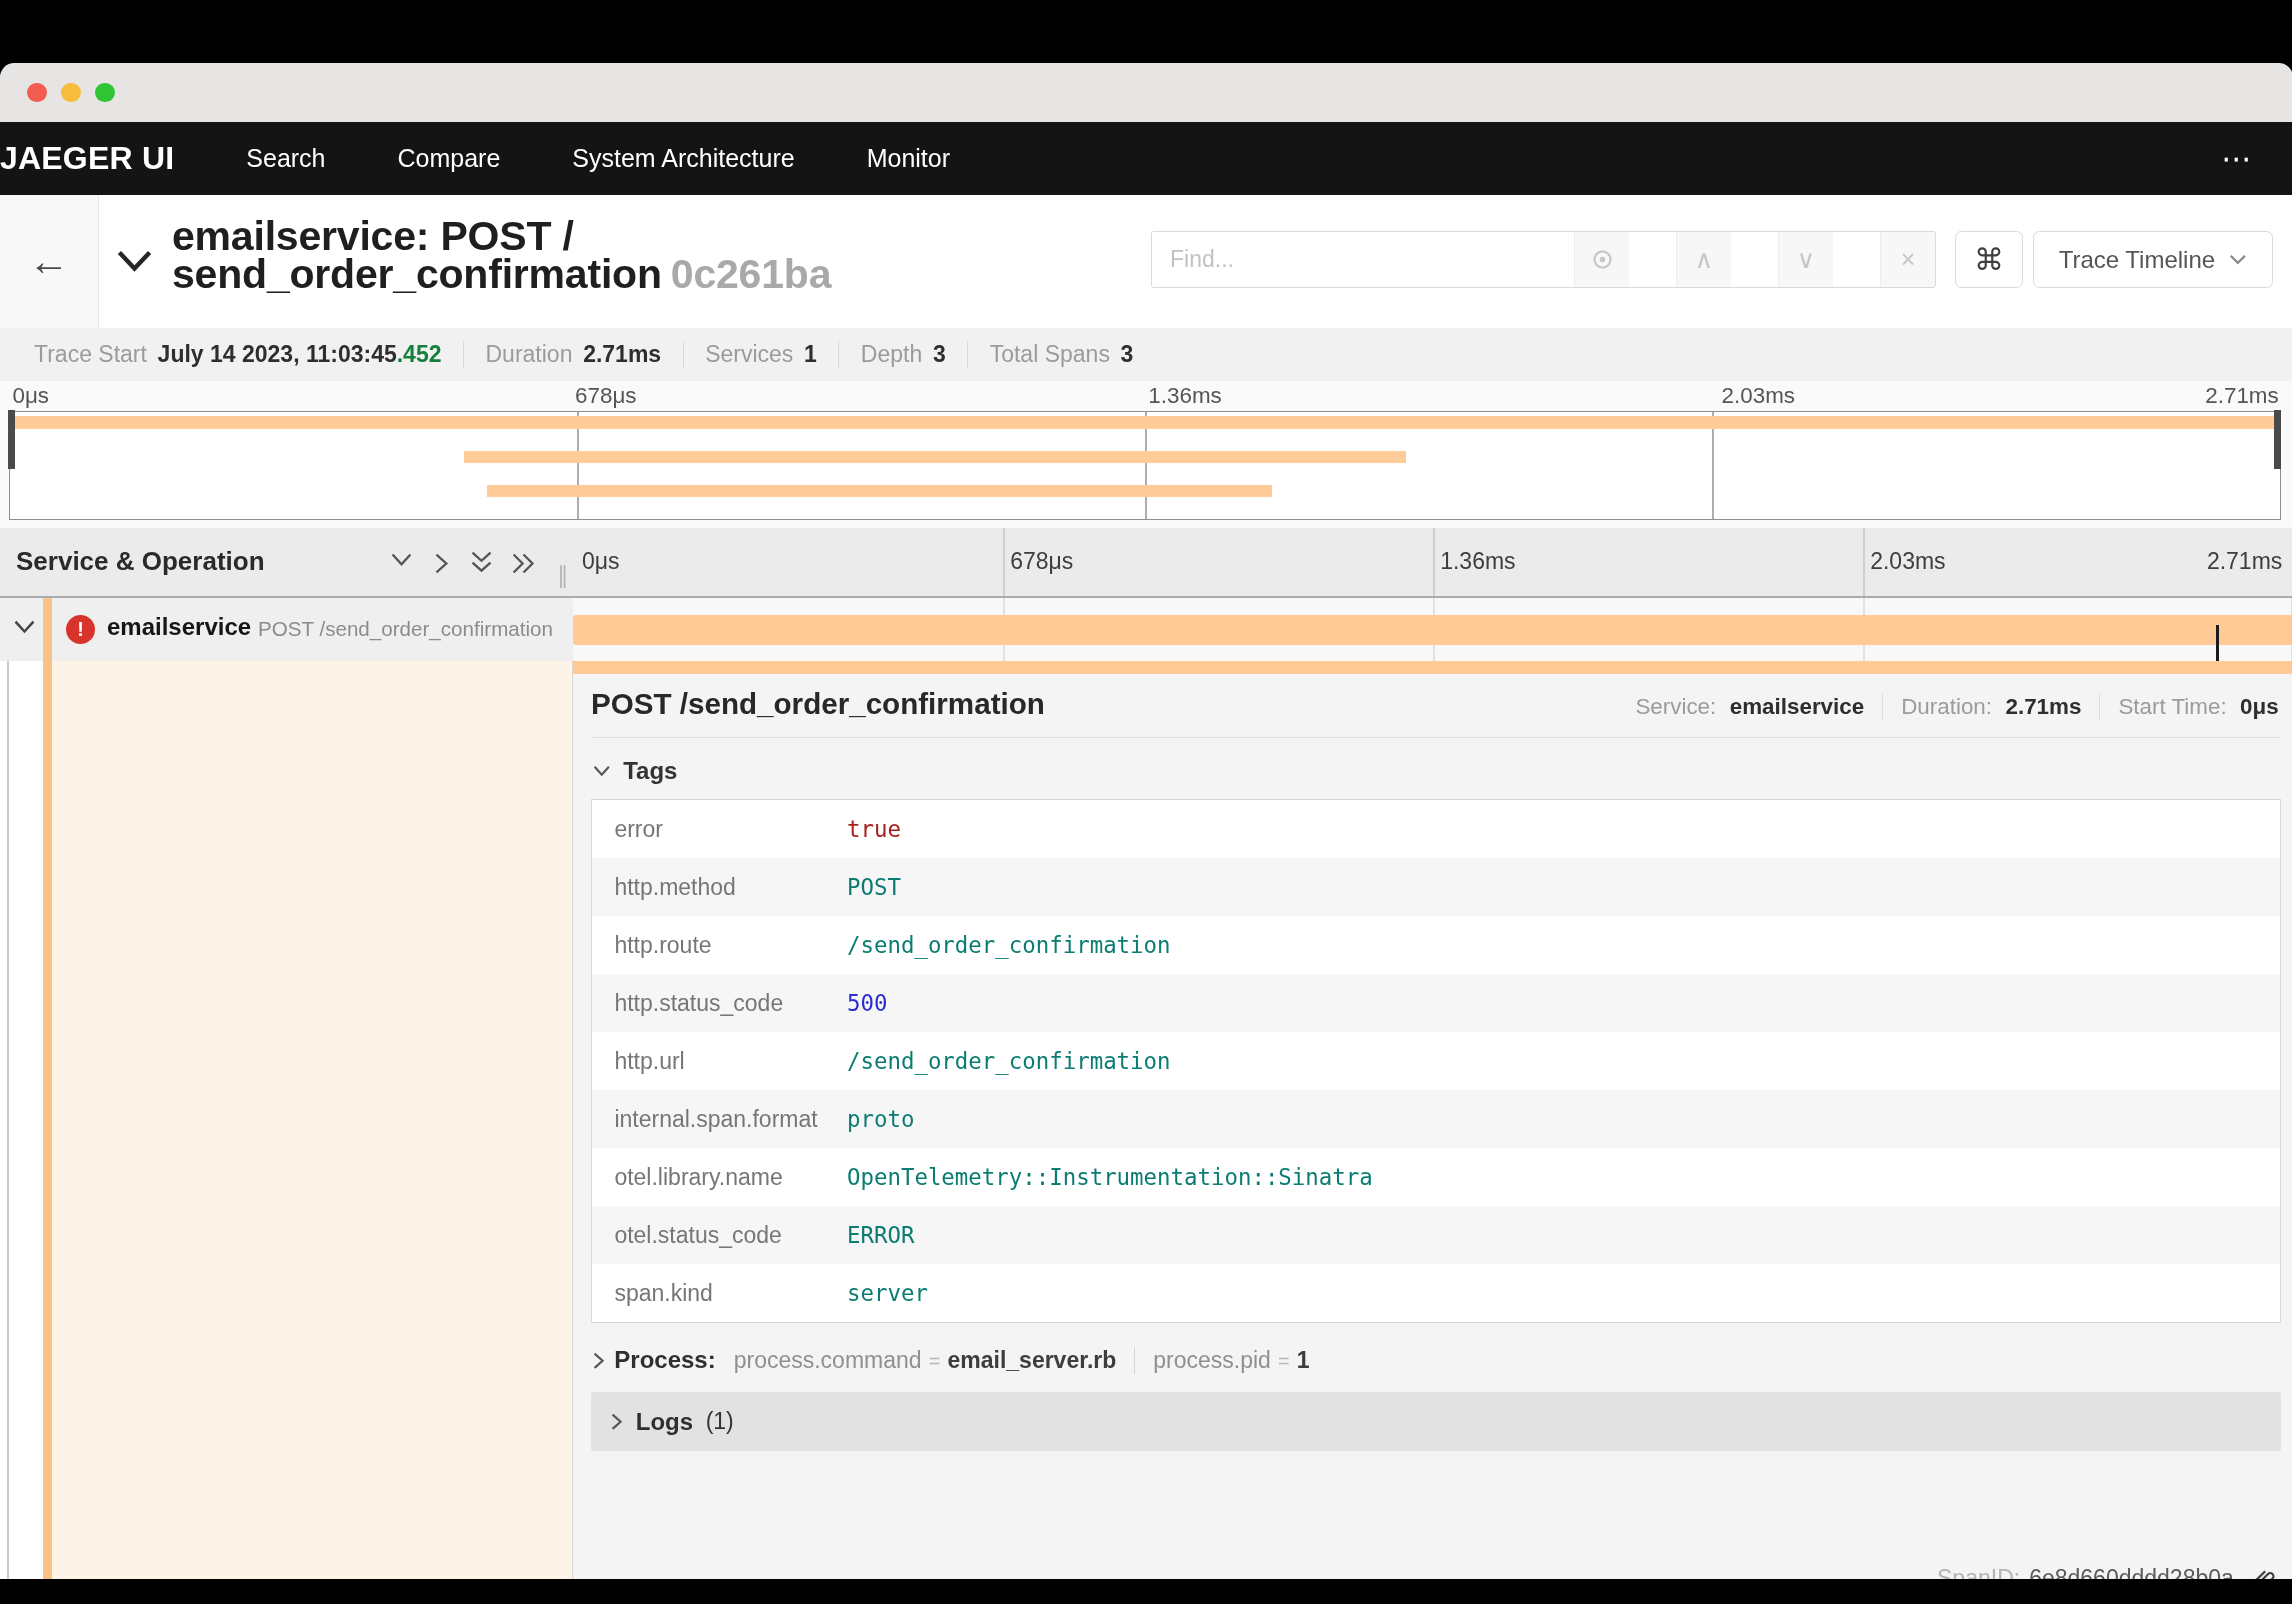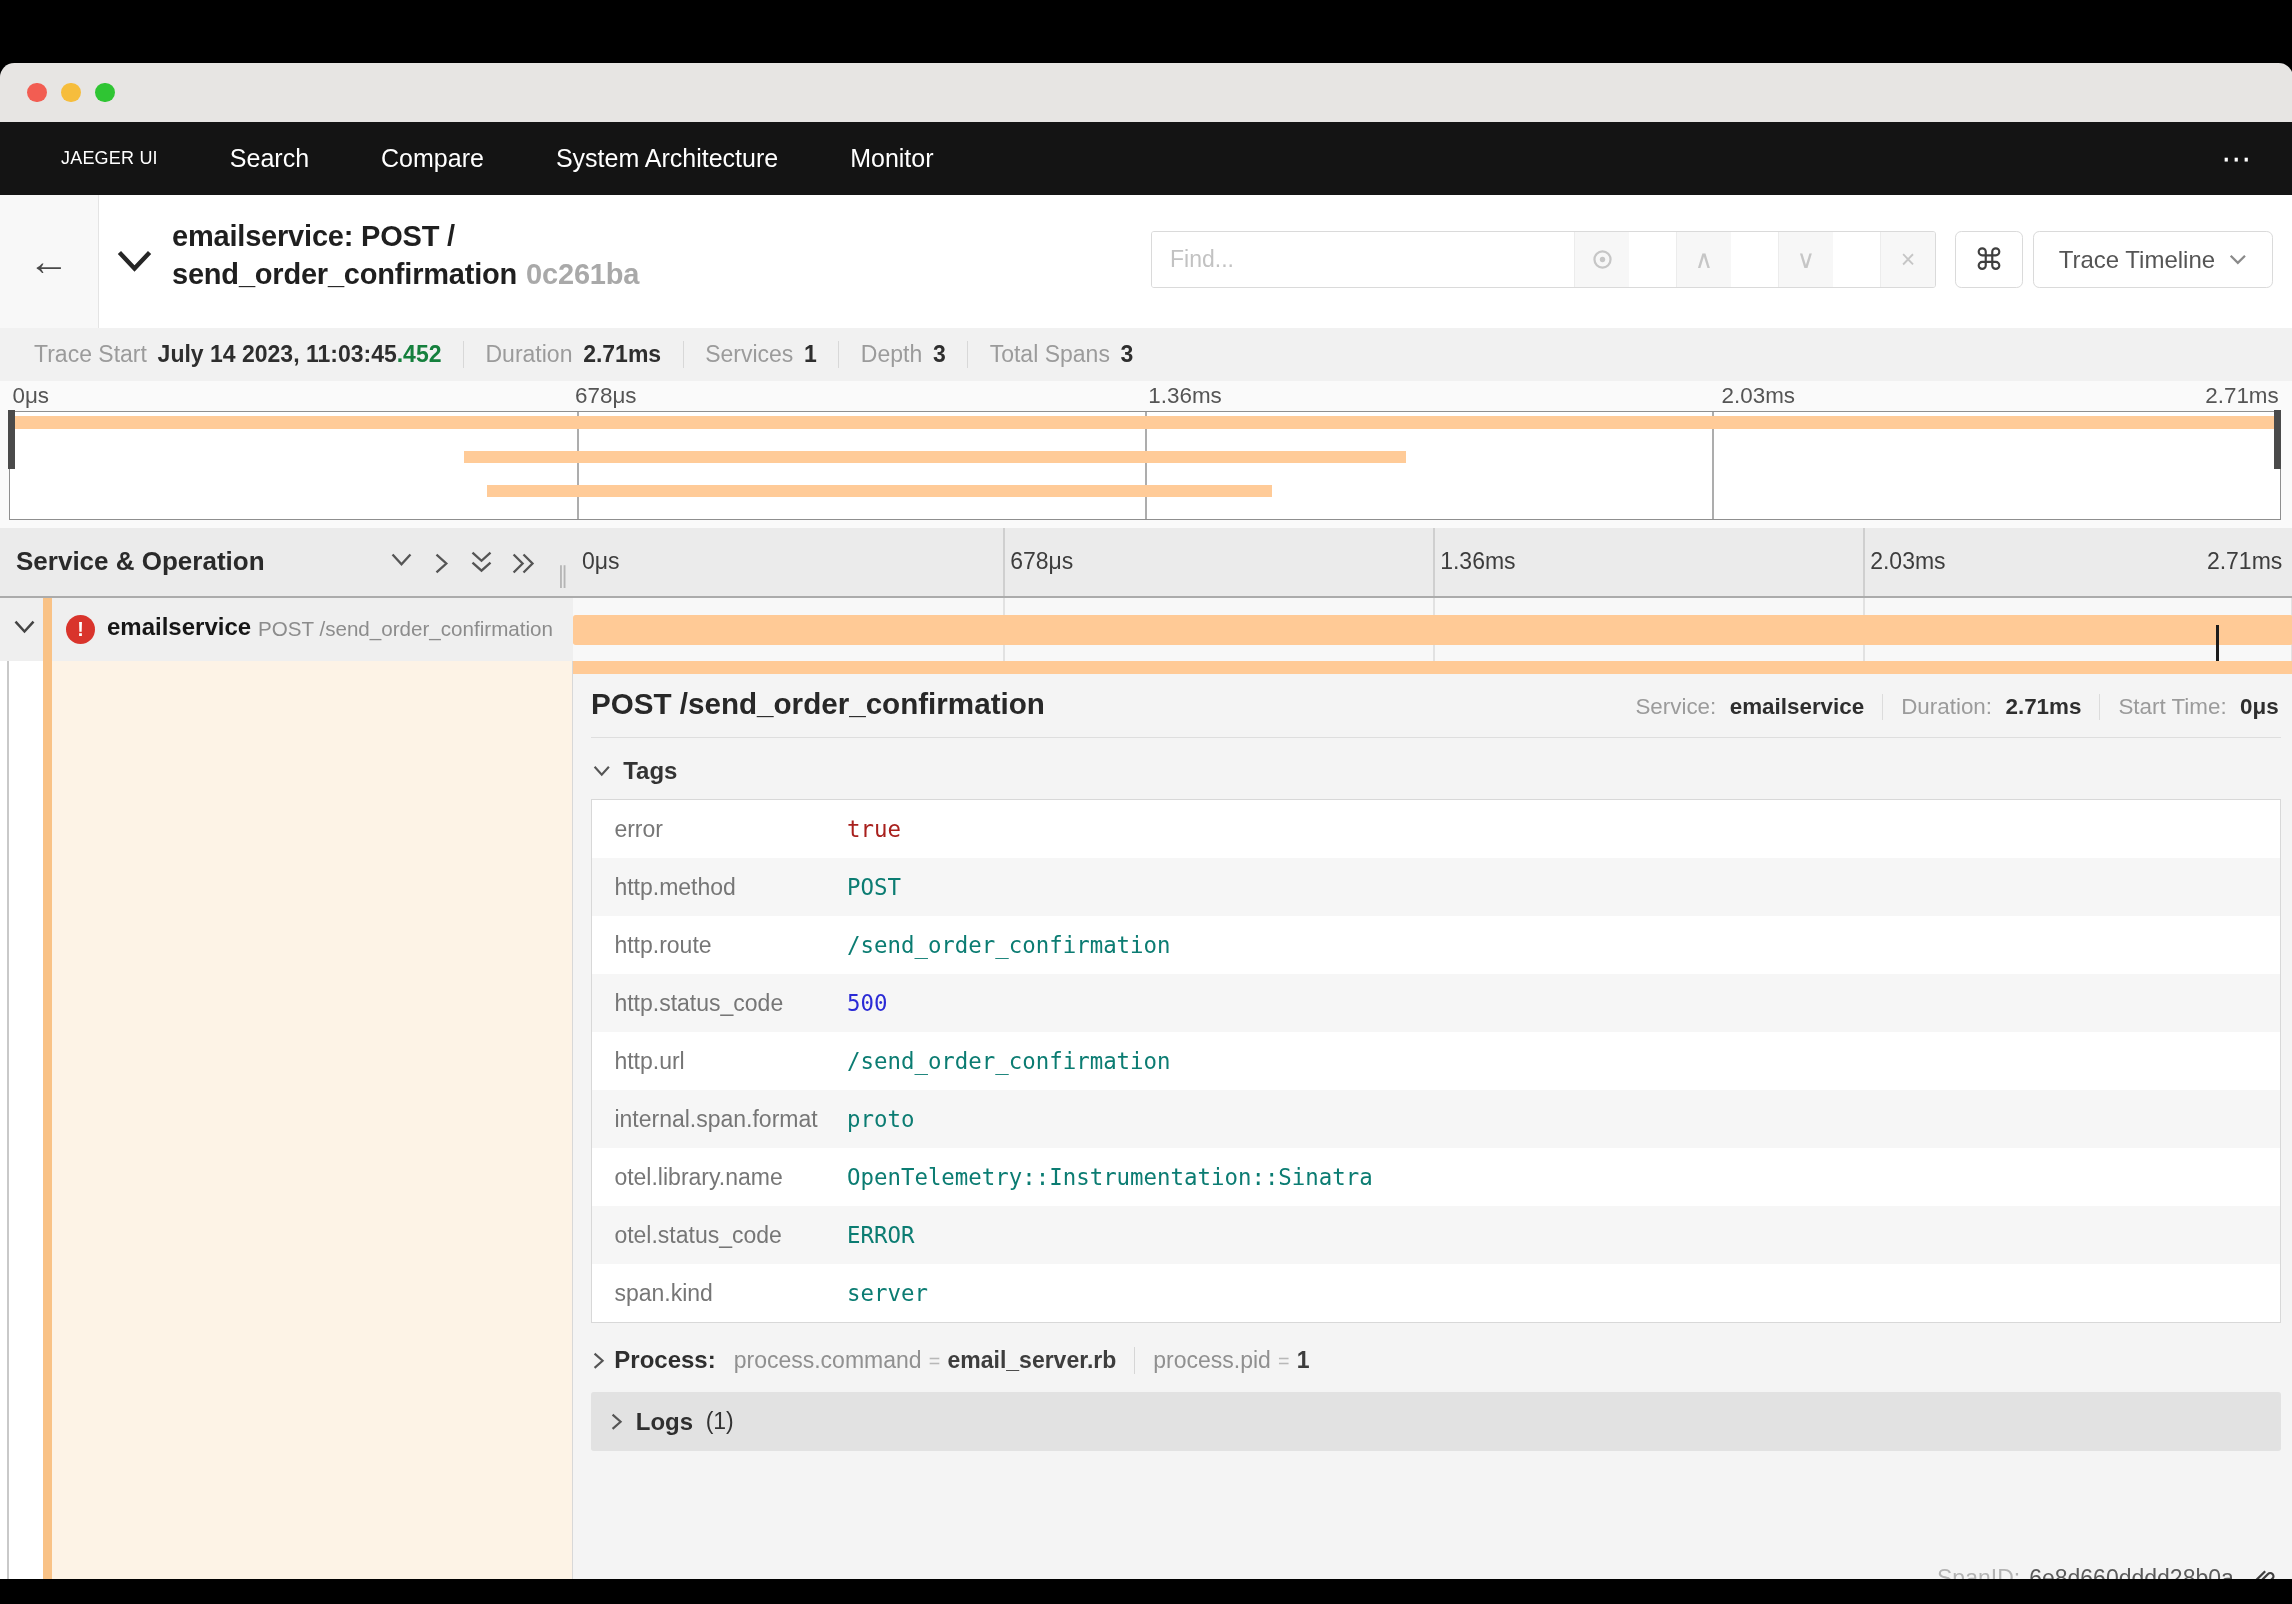--- a/index.html
+++ b/index.html
@@ -12,31 +12,31 @@
               border-top-left-radius:14.3px; border-top-right-radius:14.3px; }
   .lights { position:absolute; left:27px; top:19.7px; display:flex; gap:14.3px; }
   .light { width:19.7px; height:19.7px; border-radius:50%; }
   .light.red { background:#f25d52; }
   .light.yellow { background:#f6bd3c; }
   .light.green { background:#2fc533; }
 
   
   .nav { position:absolute; top:122px; left:0; right:0; height:73px; background:#141414;
          display:flex; align-items:center; color:#fff; }
-  .nav-brand { margin-left:61px; font-size:18px; font-weight:400; letter-spacing:0.2px; }
+  .nav-brand { font-size:32px; font-weight:700; letter-spacing:0.2px; }
   .nav-item { margin-left:72px; font-size:25px; font-weight:400; color:#fff; cursor:pointer; }
   .nav-overflow { position:absolute; right:39px; font-size:30px; color:#fff; letter-spacing:2.7px; }
 
   
   .trace-top { position:absolute; top:195px; left:0; right:0; height:133px; background:#fff; }
   .back-cell { position:absolute; left:0; top:0; width:99px; height:100%; background:#f8f8f8;
                border-right:1.8px solid #e4e4e4; display:flex; align-items:center; justify-content:center;
                font-size:41px; color:#4a4a4a; cursor:pointer; }
   .title-chev { position:absolute; left:115px; top:52px; color:#262626; cursor:pointer; }
-  .trace-title { position:absolute; left:172px; top:21.5px; font-size:29px; font-weight:700;
+  .trace-title { position:absolute; left:172px; top:21.5px; font-size:41px; font-weight:700;
                  line-height:38px; color:#1f1f1f; letter-spacing:-0.2px; }
   .trace-id { color:#a9a9a9; font-weight:600; margin-left:9px; }
 
   .find-group { position:absolute; left:1151px; top:36px; width:785px; height:57px;
                 border:1.8px solid #dadada; border-radius:3px; background:#fff; display:flex; overflow:hidden;gap:47px; }
   .find-input { flex:1; border:0; outline:none; padding-left:18px; font-size:23px; color:#444;
                 font-family:"Liberation Sans", sans-serif; background:#fff; }
   .find-input::placeholder { color:#c2c2c2; }
   .find-btn { width:55px; height:100%; background:#f7f7f7; border-left:1.8px solid #ececec;
               display:flex; align-items:center; justify-content:center; font-size:25px; color:#c6c6c6; cursor:pointer; }

